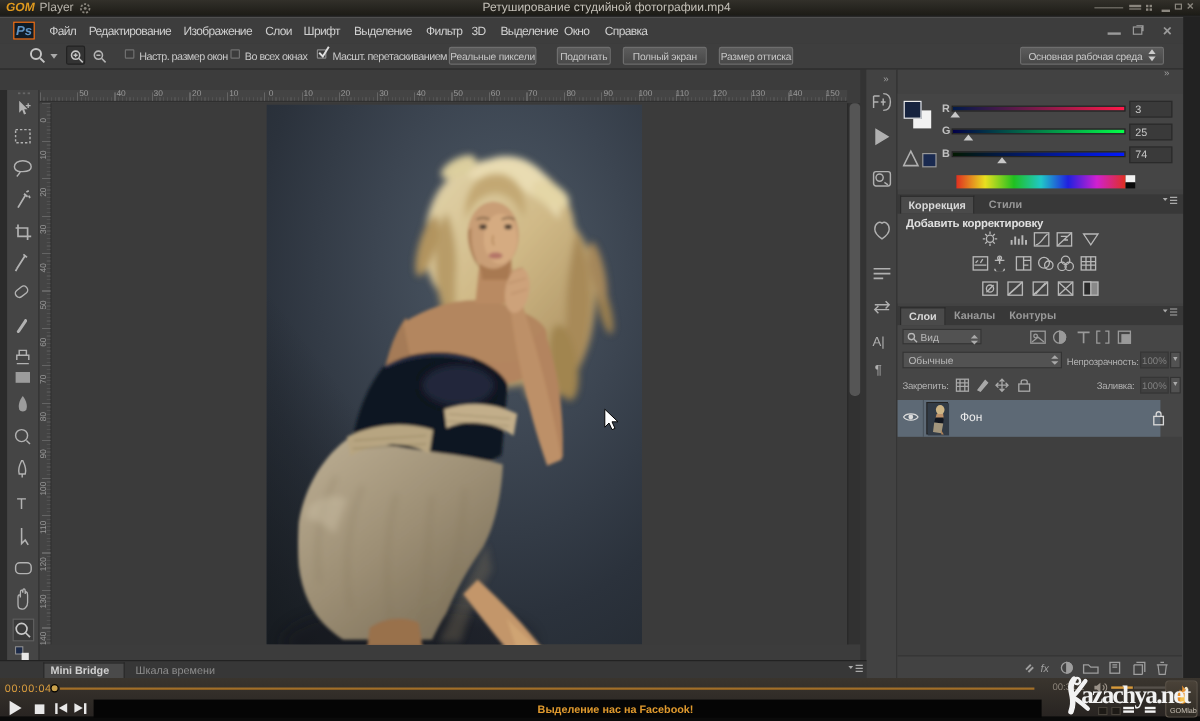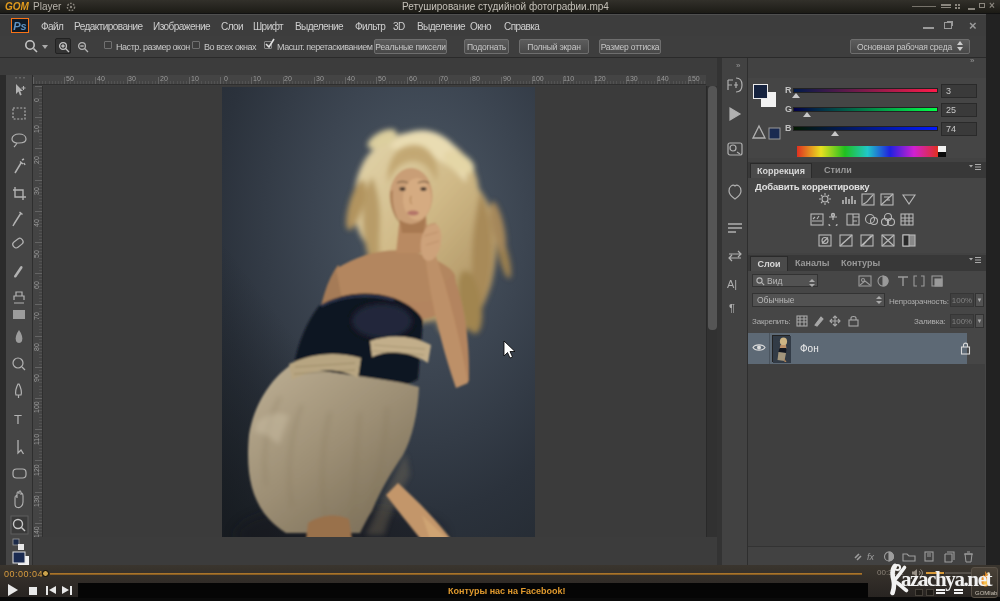--- a/index.html
+++ b/index.html
@@ -482,34 +482,44 @@
           <path d="M112,4 L119,4 L118,12 L113,12 Z M111,4 L120,4 M114,2 L117,2" stroke-width="1"></path>
         </g>
       </svg>
     </div>
   </div>
   <span class="abs" style="left:222px;top:-2px;color:#999;font-size:8px;">»</span>
 </div>
 <div class="abs" style="left:986px;top:14px;width:14px;height:551px;background:#222;"></div>
 
 
+<div class="abs" style="left:0px;top:550px;width:722px;height:15px;background:#373737;border-top:1px solid #222;">
+  <div class="abs" style="left:36px;top:1px;width:68px;height:14px;background:#4a4a4a;border:1px solid #272727;border-bottom:none;">
+    <span class="abs" style="left:5px;top:1px;font-size:9px;font-weight:bold;color:#cfcfcf;">Mini Bridge</span>
+  </div>
+  <span class="abs" style="left:113px;top:3px;font-size:9px;color:#8d8d8d;">Шкала времени</span>
+  <span class="abs" style="left:706px;top:2px;font-size:8px;color:#999;"><svg width="14" height="10" viewBox="0 0 14 10">
+          <path d="M1,2 L5,2 L3,4.5 Z" fill="#aaa"></path>
+          <path d="M7,1.5 L13,1.5 M7,4 L13,4 M7,6.5 L13,6.5" stroke="#aaa" stroke-width="1"></path>
+        </svg></span>
+</div>
 
 <div class="abs" style="left:0;top:565px;width:1000px;height:36px;background:linear-gradient(#3a352e,#262220);">
   <div class="abs" style="left:0;top:32px;width:1000px;height:4px;background:#0a0a0a;"></div>
   <span class="abs" style="left:4px;top:4px;font-size:9px;color:#d89c3e;letter-spacing:0.5px;">00:00:04</span>
   <div class="abs" style="left:50px;top:8px;width:812px;height:2px;background:linear-gradient(#b97f2e,#7a5420);"></div>
   <div class="abs" style="left:42px;top:5px;width:7px;height:7px;border-radius:50%;background:#caa24c;border:1px solid #000;"></div>
   <span class="abs" style="left:8px;top:19px;width:0;height:0;border-left:10px solid #e8e8e8;border-top:6px solid transparent;border-bottom:6px solid transparent;"></span>
   <span class="abs" style="left:29px;top:22px;width:8px;height:8px;background:#e8e8e8;"></span>
   <span class="abs" style="left:46px;top:21px;width:2px;height:9px;background:#e8e8e8;"></span>
   <span class="abs" style="left:49px;top:21px;width:0;height:0;border-right:7px solid #e8e8e8;border-top:4.5px solid transparent;border-bottom:4.5px solid transparent;"></span>
   <span class="abs" style="left:62px;top:21px;width:0;height:0;border-left:7px solid #e8e8e8;border-top:4.5px solid transparent;border-bottom:4.5px solid transparent;"></span>
   <span class="abs" style="left:70px;top:21px;width:2px;height:9px;background:#e8e8e8;"></span>
   <div class="abs" style="left:78px;top:18px;width:790px;height:15px;background:#050505;"></div>
-  <span class="abs" style="left:448px;top:21px;font-size:9px;font-weight:bold;color:#e09a2e;">Контуры нас на Facebook!</span>
+  <span class="abs" style="left:448px;top:21px;font-size:9px;font-weight:bold;color:#e09a2e;">Выделение нас на Facebook!</span>
   <span class="abs" style="left:877px;top:3px;font-size:8px;color:#8a8278;">00:31:2</span>
       <span class="abs" style="left:926px;top:7px;width:18px;height:2px;background:#d89a3a;"></span>
       <span class="abs" style="left:945px;top:7px;width:26px;height:2px;background:#55504a;"></span>
       <span class="abs" style="left:915px;top:24px;width:8px;height:7px;background:#1d1a16;border:1px solid #46413a;"></span>
       <span class="abs" style="left:926px;top:24px;width:8px;height:7px;background:#1d1a16;border:1px solid #46413a;"></span>
   <svg class="abs" style="left:911px;top:3px;" width="12" height="10" viewBox="0 0 12 10">
         <path d="M1,3.5 L3,3.5 L6,1 L6,9 L3,6.5 L1,6.5 Z" fill="#9a9288"></path>
         <path d="M8,3 C9.5,4 9.5,6 8,7 M9.5,1.5 C12,3 12,7 9.5,8.5" stroke="#9a9288" fill="none" stroke-width="1"></path>
       </svg>
   <div class="abs" style="left:971px;top:2px;width:27px;height:31px;background:linear-gradient(#4a4238,#2e2a24);border:1px solid #5a5248;border-radius:3px;">

